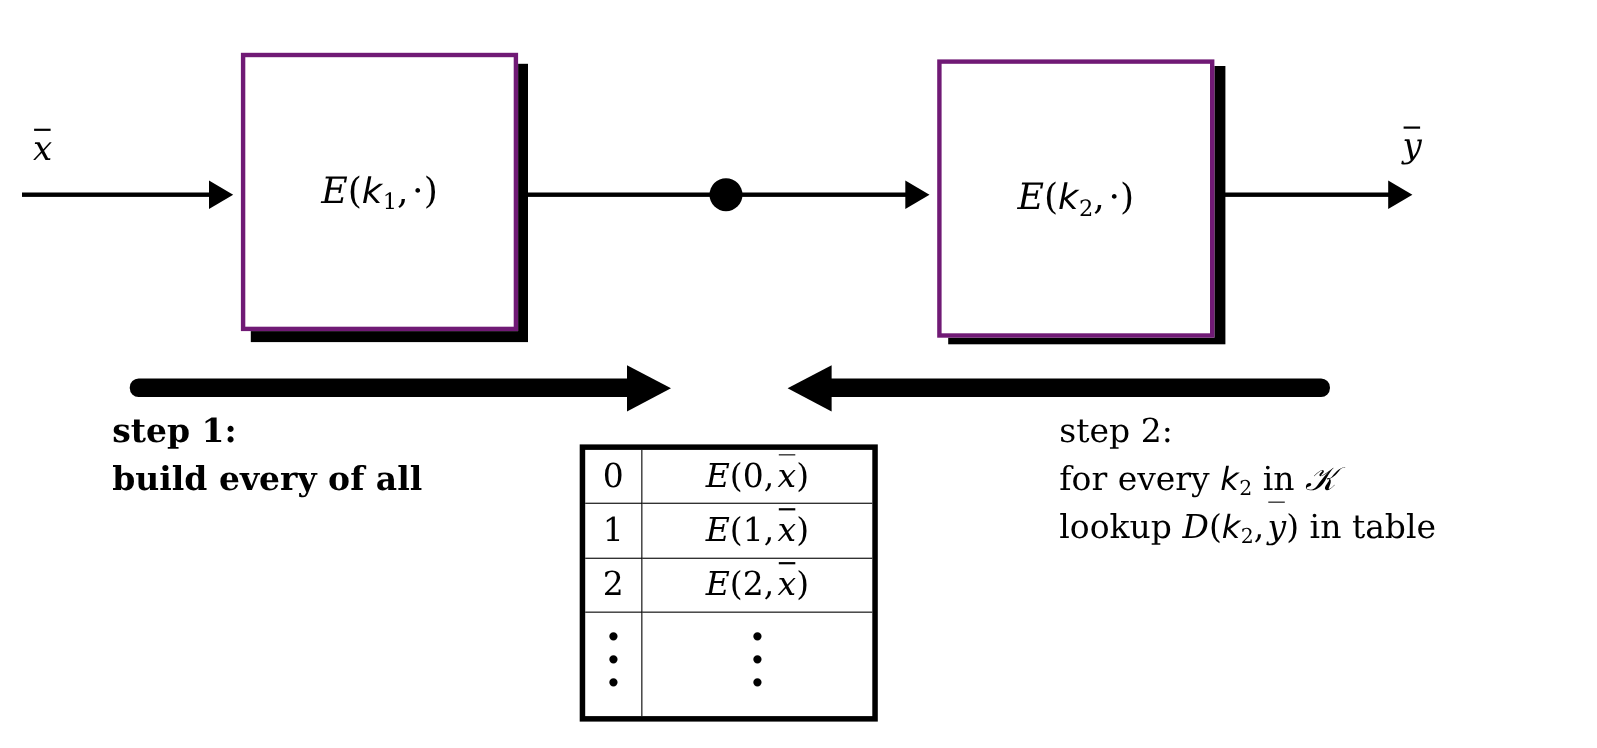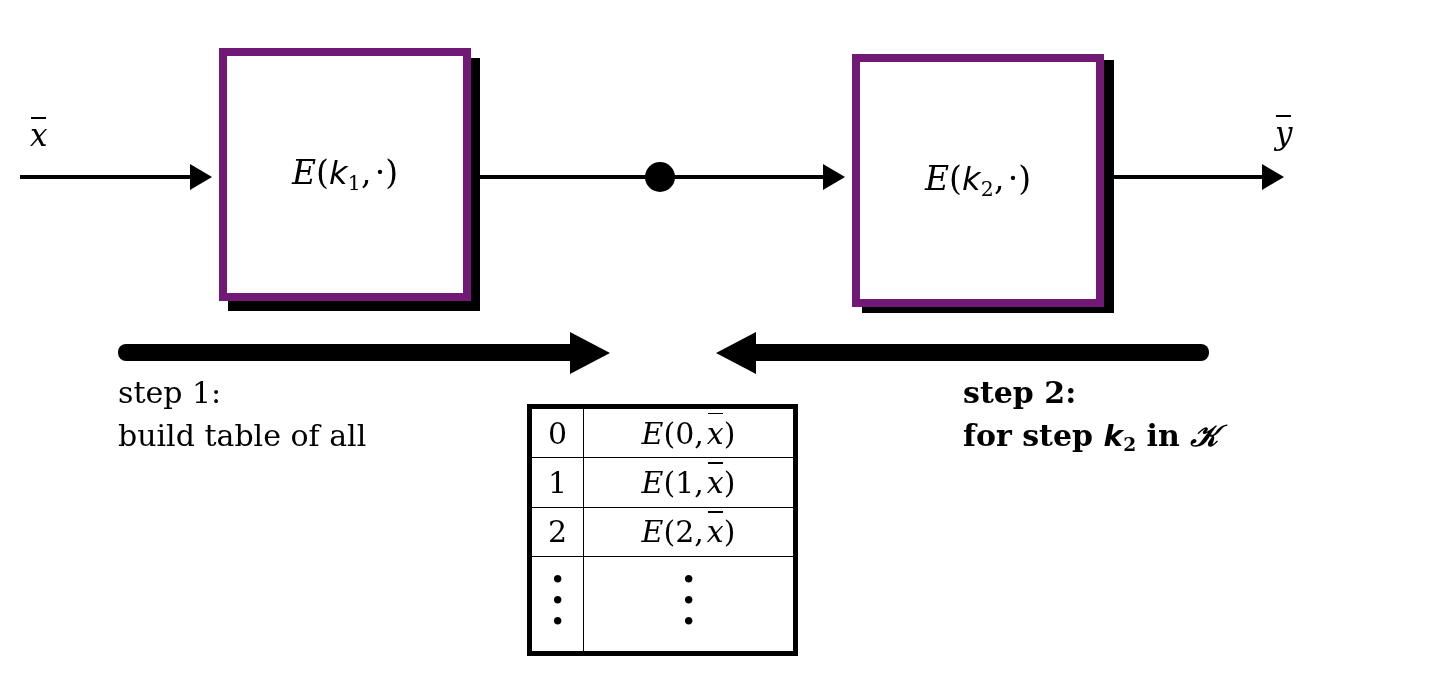--- a/index.html
+++ b/index.html
@@ -14,21 +14,21 @@
     background: #ffffff;
     overflow: hidden;
     font-family: "DejaVu Serif", "Liberation Serif", serif;
     color: #000000;
   }
 
   
   .cipher-box {
     position: absolute;
     background: #ffffff;
-    border: 8px solid #701a75;
+    border: 4px solid #701a75;
     box-sizing: border-box;
     z-index: 3;
   }
   .cipher-shadow {
     position: absolute;
     background: #000000;
     z-index: 2;
   }
   .cipher-label {
     position: absolute;
@@ -221,29 +221,32 @@
   <div class="io-label" style="left:1275px; top:118px;">
     <span class="ovb mathvar">y</span>
   </div>
 
   <div class="step-arrow-shaft cap-left" style="left:118px; top:344px; width:452px;"></div>
   <div class="step-head-right" style="left:570px; top:332px;"></div>
 
   <div class="step-head-left" style="left:716px; top:332px;"></div>
   <div class="step-arrow-shaft cap-right" style="left:754px; top:344px; width:455px;"></div>
 
-  <div class="step-caption" style="left:118px; top:372px;">
+  <div class="step-caption" style="left:102px; top:372px;font-weight:bold;">
     <span class="line">step 1:</span>
-    <span class="line">build table of all</span>
-  </div>
-
-  <div class="step-caption" style="left:963px; top:372px;font-weight:bold;">
+    <span class="line">build every of all</span>
+  </div>
+
+  <div class="step-caption" style="left:963px; top:372px;">
     <span class="line">step 2:</span>
     <span class="line">
-      <span>for step</span>&nbsp;<span class="kappa">k</span><span class="sub">2</span>&nbsp;<span>in</span>&nbsp;<span class="calK">𝒦</span>
+      <span>for every</span>&nbsp;<span class="kappa">k</span><span class="sub">2</span>&nbsp;<span>in</span>&nbsp;<span class="calK">𝒦</span>
+    </span>
+    <span class="line">
+      <span>lookup</span>&nbsp;<span class="mathvar">D</span><span class="upright">(</span><span class="kappa">k</span><span class="sub">2</span><span class="upright">, </span><span class="ovb mathvar">y</span><span class="upright">)</span>&nbsp;<span>in table</span>
     </span>
   </div>
 
   <div class="lookup-table" style="left:527px; top:404px; width:271px; height:252px;">
     <table>
       <tbody>
         <tr>
           <td class="key-col">0</td>
           <td class="val-col">
             <span class="mathvar">E</span><span class="upright">(</span><span class="upright">0</span><span class="upright">, </span><span class="ovb mathvar">x</span><span class="upright">)</span>

